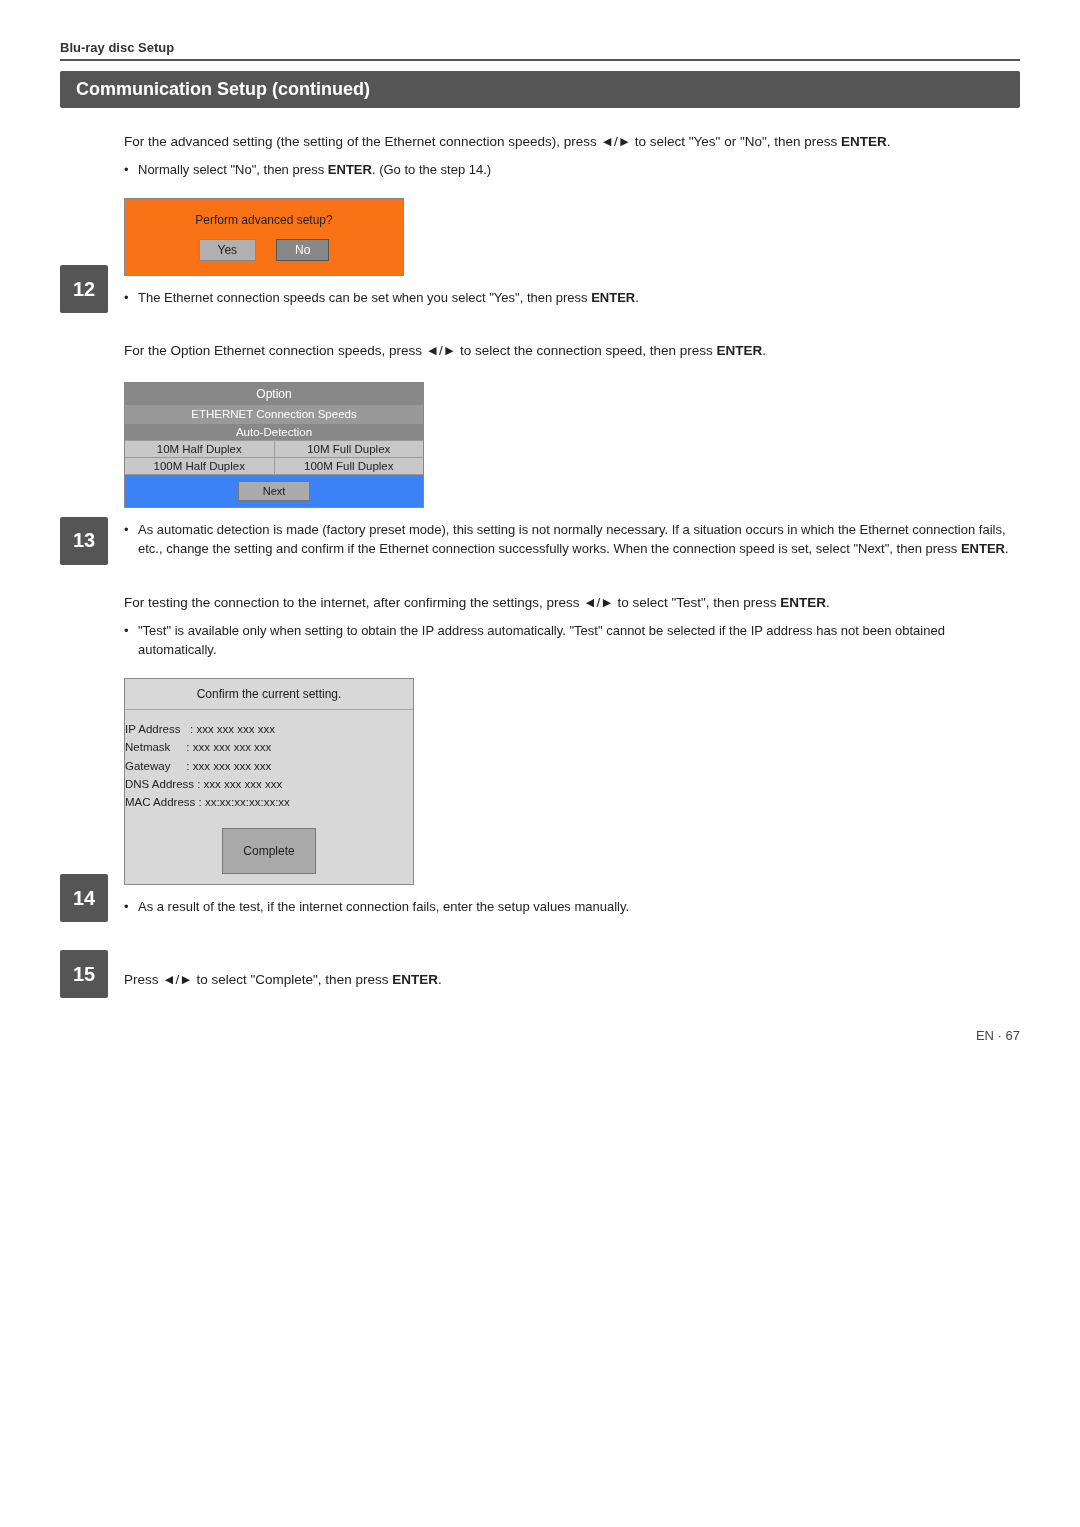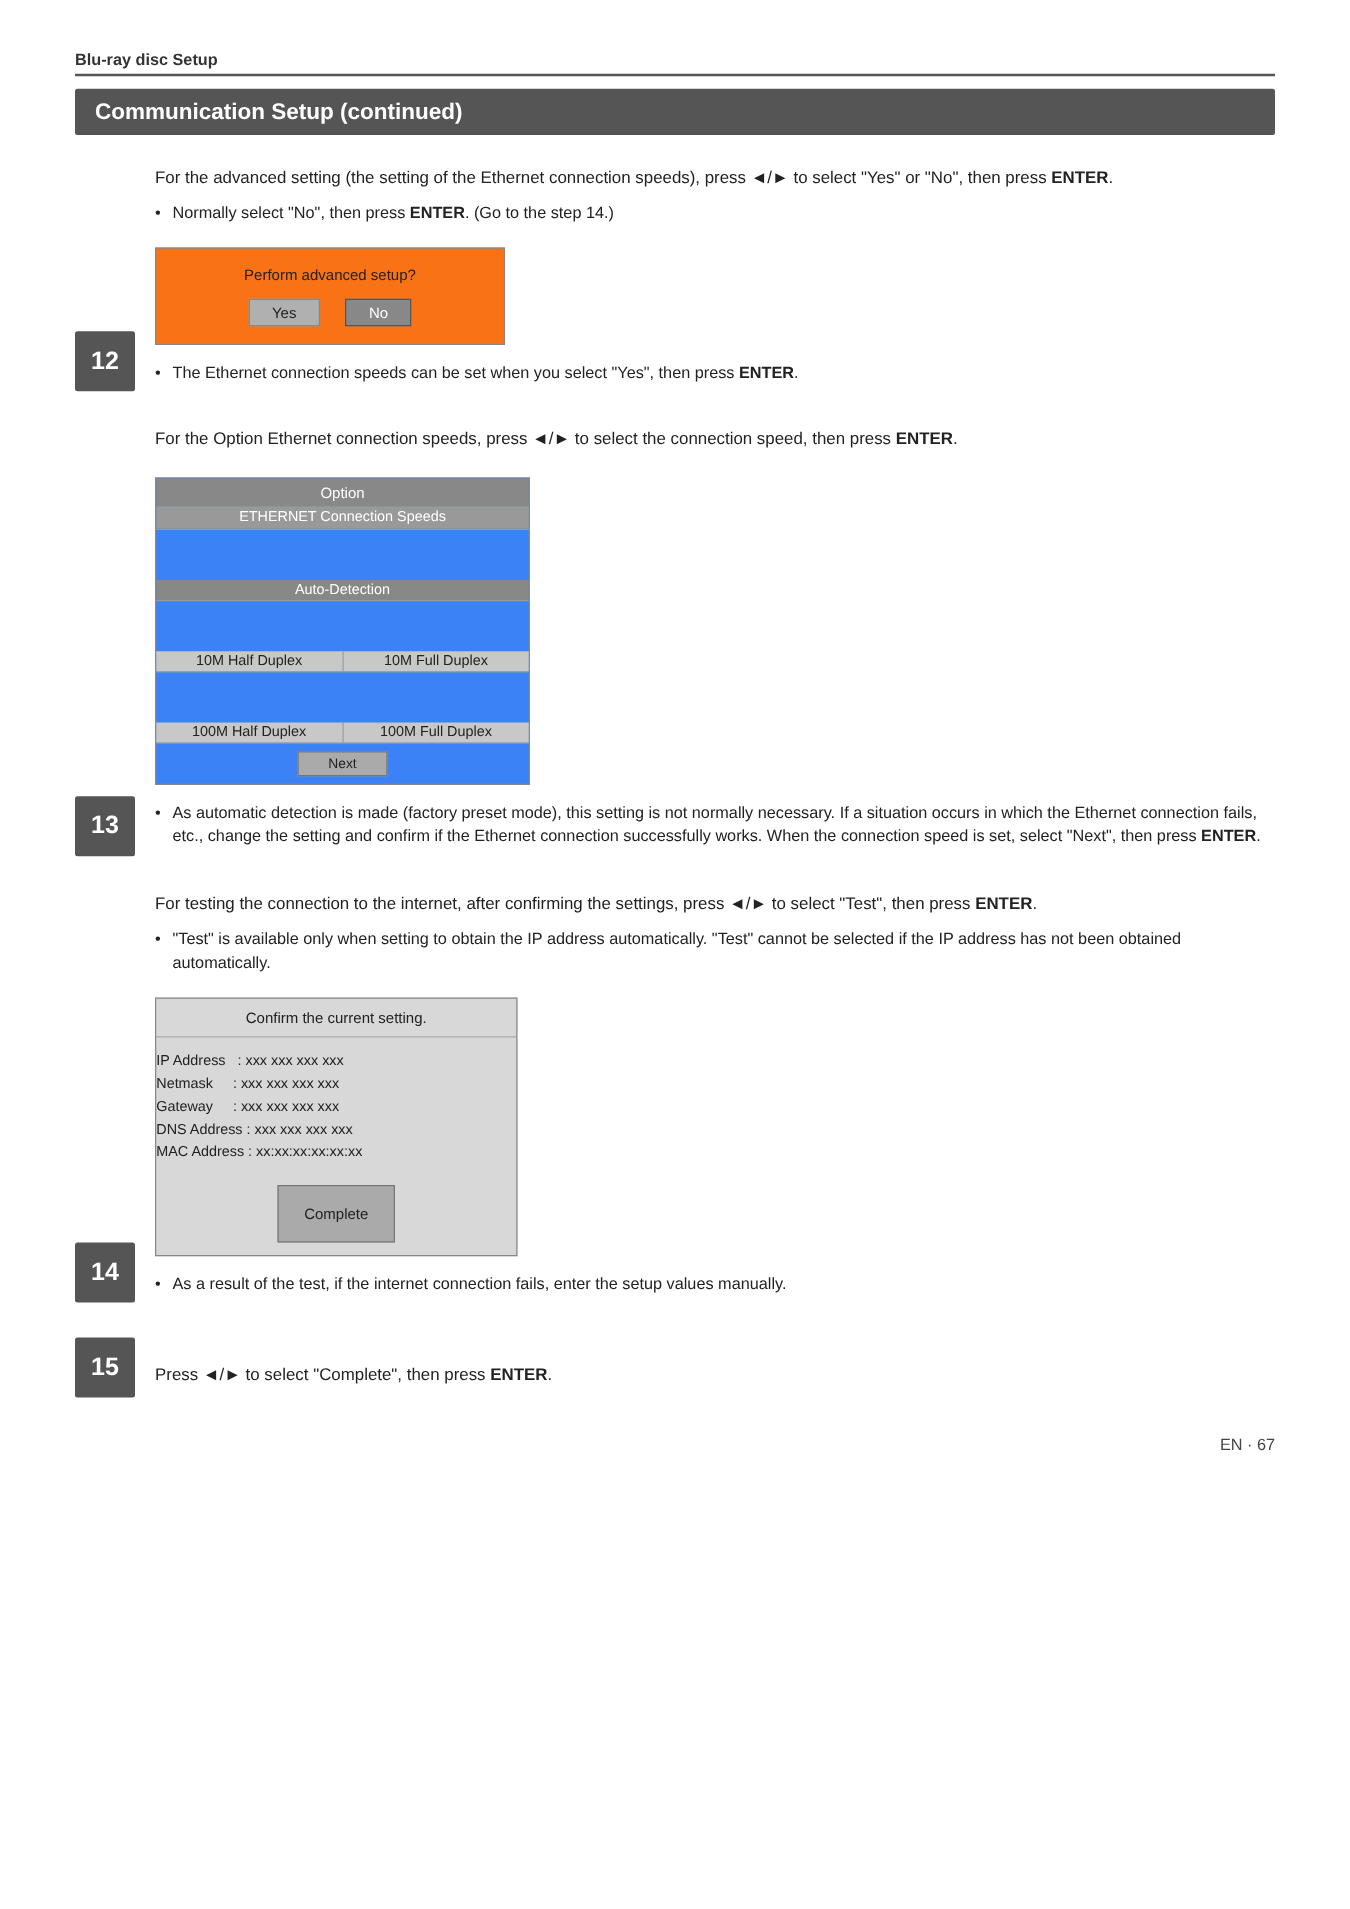--- a/index.html
+++ b/index.html
@@ -154,21 +154,20 @@
     }
 
     .option-dialog .opt-cell {
       flex: 1;
       padding: 2px 8px;
       border-right: 1px solid #999;
       background: #c8c8c8;
       text-align: center;
       font-size: 11.5px;
       color: #222;
-      margin-top: 40px;
     }
 
     .option-dialog .opt-cell:last-child {
       border-right: none;
     }
 
     .option-dialog .opt-cell.full-width {
       flex: 2;
     }
 

